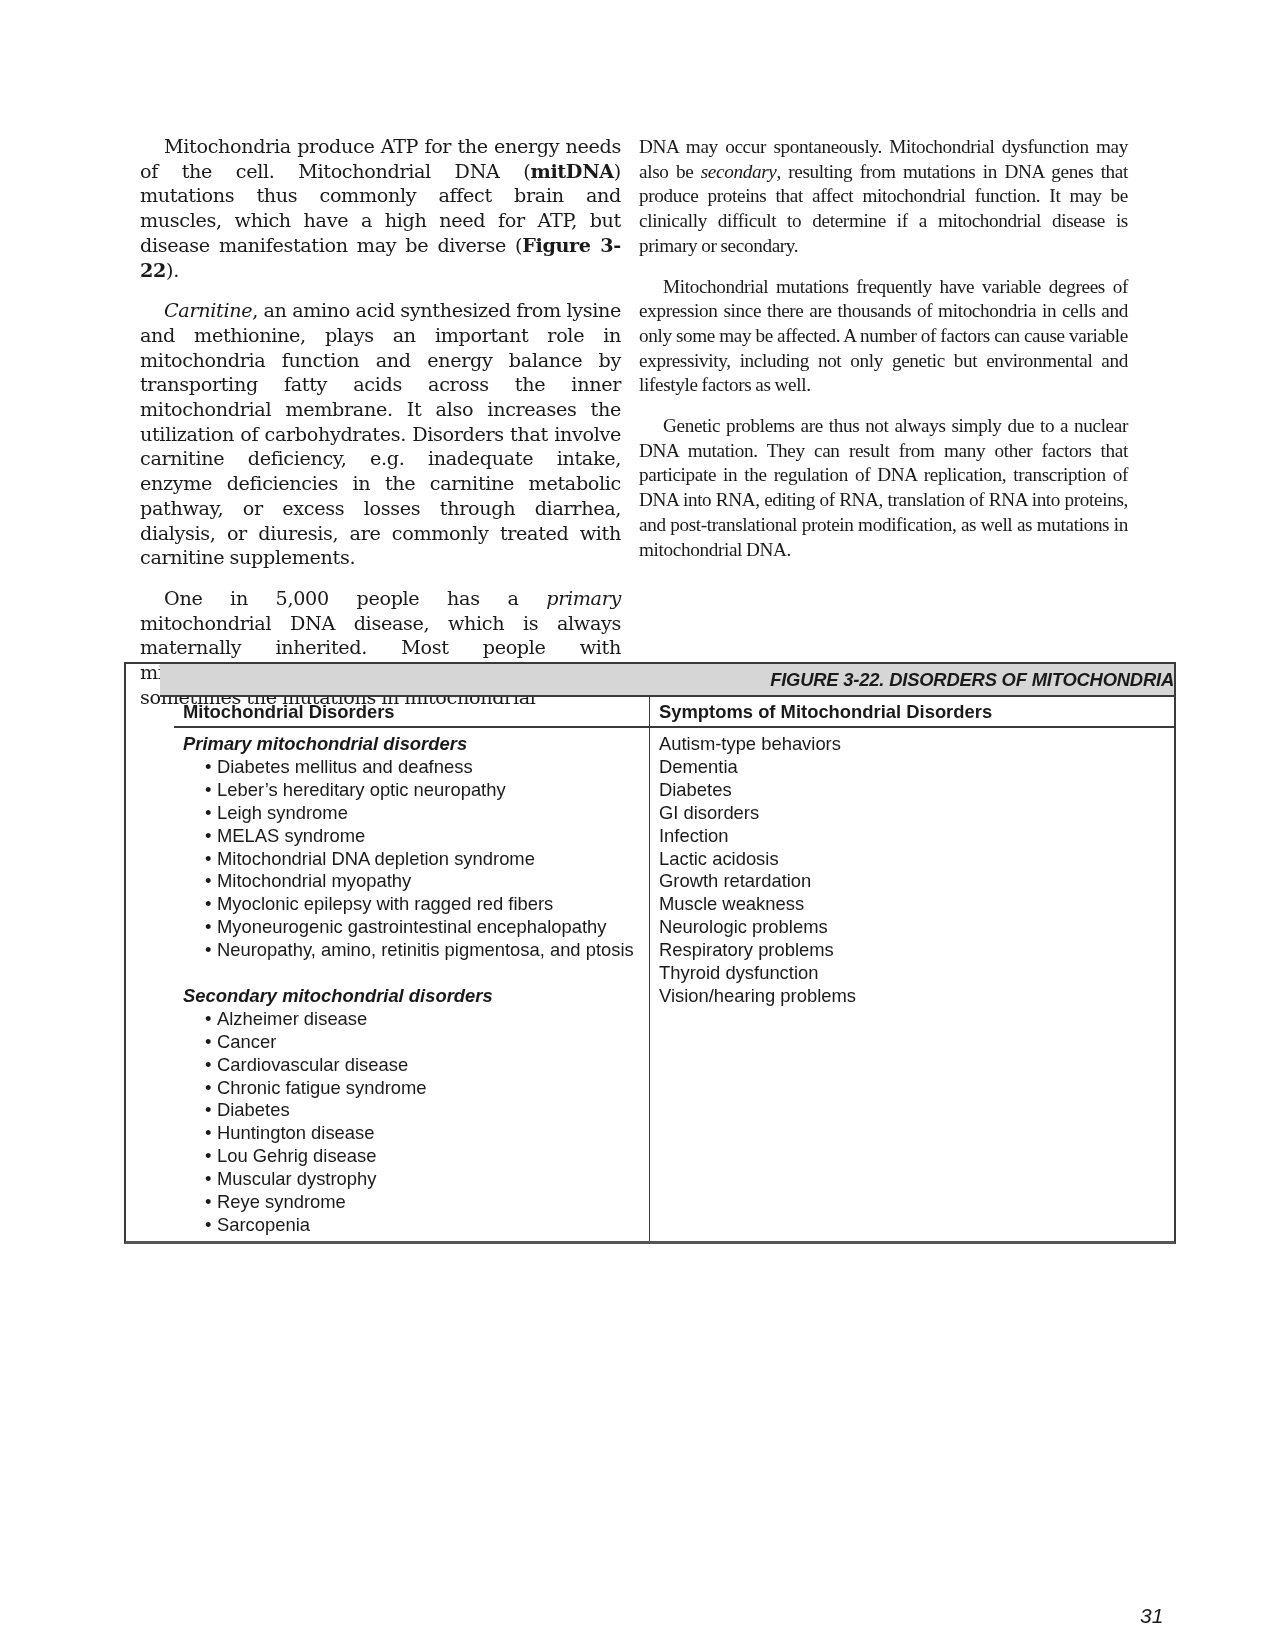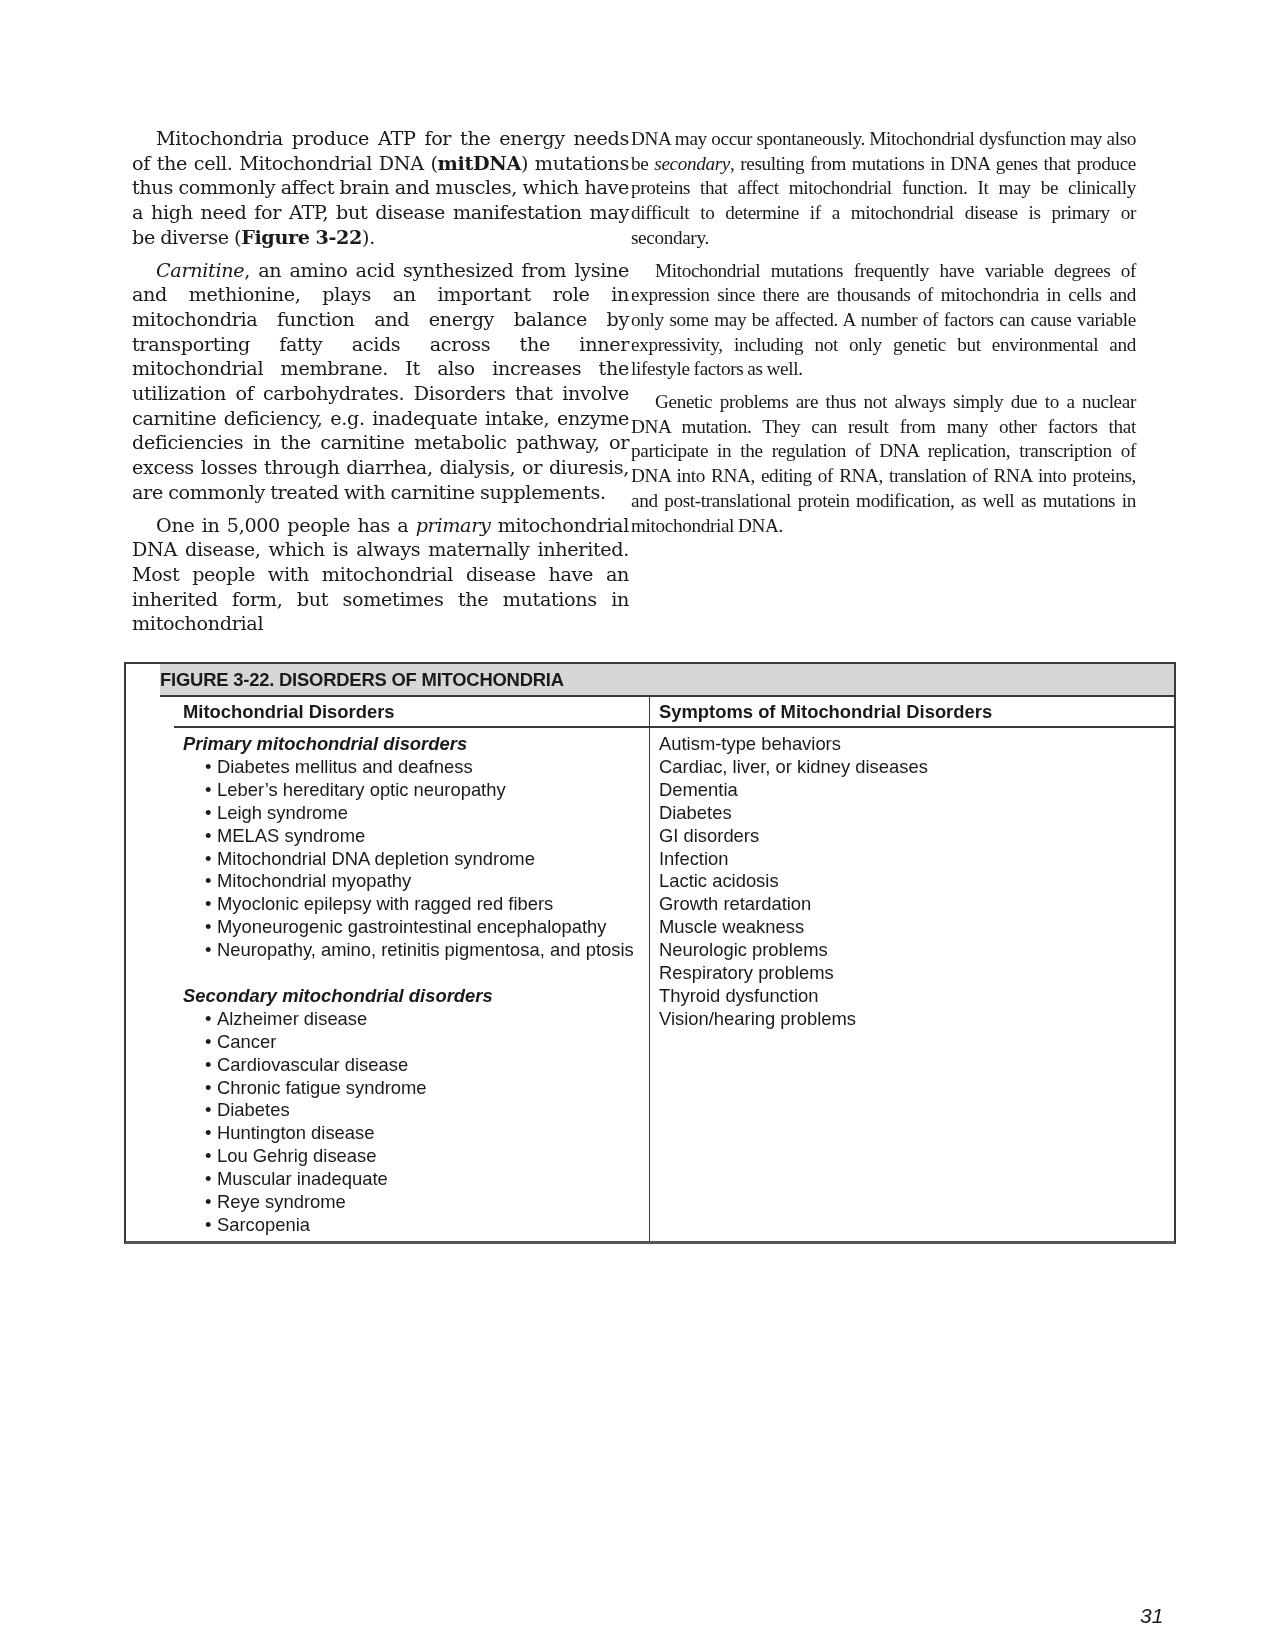--- a/index.html
+++ b/index.html
@@ -5,35 +5,35 @@
   html, body { margin:0; padding:0; background:#ffffff; }
   body { width:1276px; height:1651px; position:relative; overflow:hidden; color:#1a1a1a; }
   .col {
     position:absolute; top:119px; width:513px;
     font-family:"DejaVu Serif","Liberation Serif",serif;
     font-size:19.2px; line-height:24.7px; text-align:justify;
     letter-spacing:-0.35px; word-spacing:-0.5px;
   }
   .col.left { left:124px; }
   .col.right { left:623px; width:521px;font-family:Liberation Serif, serif; }
-  .col p { margin:8px; text-indent:24px; }
+  .col p { margin:16px; text-indent:24px; }
   .col p.cont { text-indent:0; }
   .col b { font-weight:bold; }
   .col i { font-style:italic; }
 
   .fig {
     position:absolute; left:124px; top:662px; width:1052px;
     border:2px solid #3a3a3a; border-bottom:3px solid #555;
     box-sizing:border-box;
     font-family:"Liberation Sans","DejaVu Sans",sans-serif;
     font-size:18.4px; color:#1a1a1a;
   }
   .fig-title {
-    background:#d6d6d6; height:31px; line-height:31px; text-align:left;
-    font-weight:bold; border-bottom:2px solid #3a3a3a;
+    background:#d6d6d6; height:31px; line-height:31px; text-align:right;
+    font-weight:bold; font-style:italic; border-bottom:2px solid #3a3a3a;
     letter-spacing:-0.2px;
     margin-left:34px;
   }
   .fig-grid { display:flex; }
   .fig-col { width:50%; box-sizing:border-box; }
   .fig-col.l { border-right:1.5px solid #3a3a3a;padding-left:48px; }
   .fig-head {
     height:29px; line-height:29px; padding-left:9px; font-weight:bold;
     border-bottom:2px solid #3a3a3a;
   }
@@ -83,31 +83,30 @@
         <div class="spacer"></div>
         <div class="grp-title">Secondary mitochondrial disorders</div>
         <div id="secondary-list">
             <div class="item"><span class="bul">•</span><span>Alzheimer disease</span></div>
             <div class="item"><span class="bul">•</span><span>Cancer</span></div>
             <div class="item"><span class="bul">•</span><span>Cardiovascular disease</span></div>
             <div class="item"><span class="bul">•</span><span>Chronic fatigue syndrome</span></div>
             <div class="item"><span class="bul">•</span><span>Diabetes</span></div>
             <div class="item"><span class="bul">•</span><span>Huntington disease</span></div>
             <div class="item"><span class="bul">•</span><span>Lou Gehrig disease</span></div>
-            <div class="item"><span class="bul">•</span><span>Muscular inadequate</span></div>
+            <div class="item"><span class="bul">•</span><span>Muscular dystrophy</span></div>
             <div class="item"><span class="bul">•</span><span>Reye syndrome</span></div>
             <div class="item"><span class="bul">•</span><span>Sarcopenia</span></div>
           </div>
       </div>
     </div>
     <div class="fig-col">
       <div class="fig-head">Symptoms of Mitochondrial Disorders</div>
       <div class="fig-body" id="symptoms-list">
           <div>Autism-type behaviors</div>
-          <div>Cardiac, liver, or kidney diseases</div>
           <div>Dementia</div>
           <div>Diabetes</div>
           <div>GI disorders</div>
           <div>Infection</div>
           <div>Lactic acidosis</div>
           <div>Growth retardation</div>
           <div>Muscle weakness</div>
           <div>Neurologic problems</div>
           <div>Respiratory problems</div>
           <div>Thyroid dysfunction</div>

